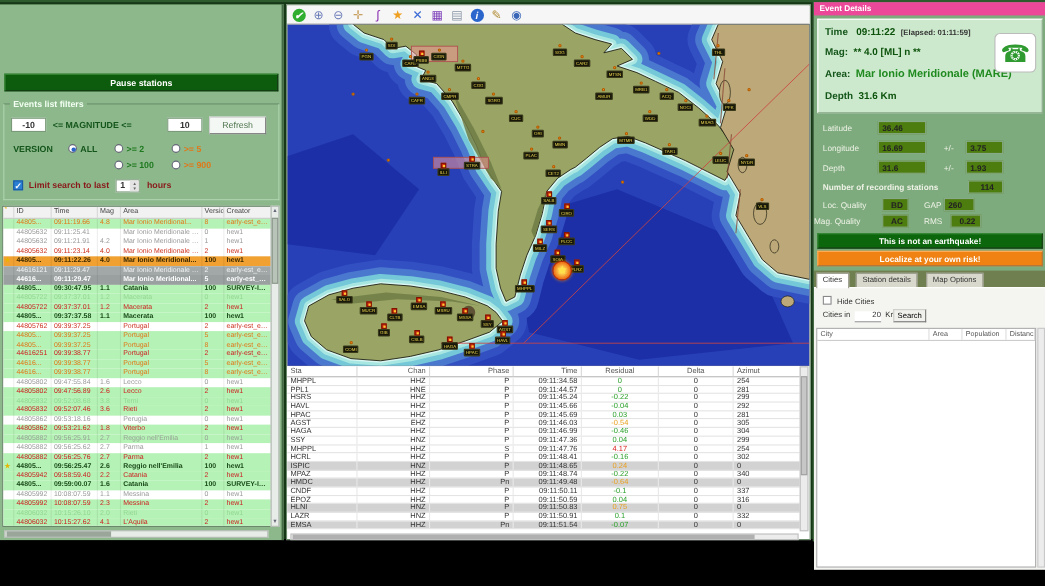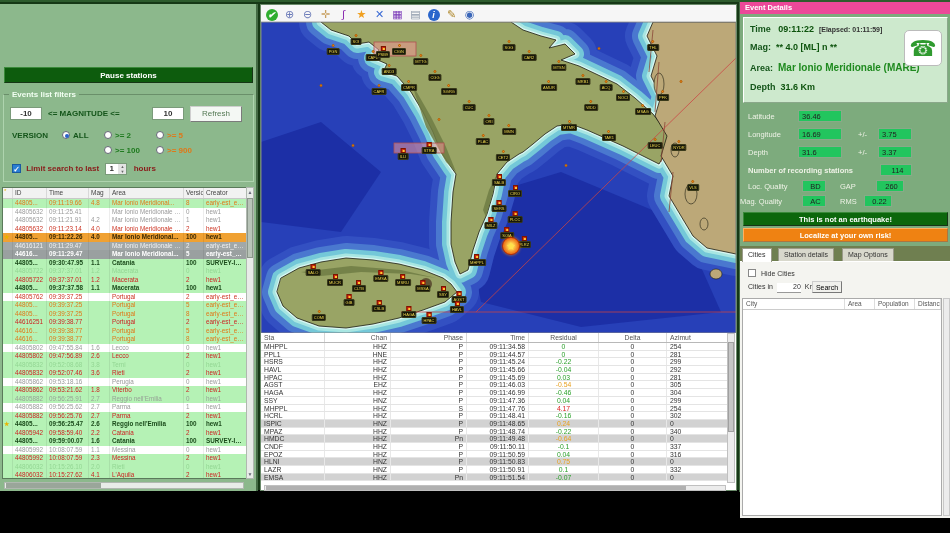--- a/index.html
+++ b/index.html
@@ -97,21 +97,21 @@
   
   #right-panel{position:absolute;left:739px;top:0;width:211px;height:490px;background:#7dab7d;border-left:1px solid #446a44;}
   #rp-title{position:absolute;left:0;top:0;width:100%;height:12px;background:#ec4899;color:#fff;font-size:7.5px;font-weight:bold;line-height:12px;padding-left:5px;}
   #event-box{position:absolute;left:3px;top:15px;width:205px;height:86px;background:#cde9cd;border:1px solid #fff;border-right-color:#8aa88a;border-bottom-color:#8aa88a;}
   .eb-row{position:absolute;left:6px;font-size:9px;color:#14551a;font-weight:bold;white-space:nowrap;}
   .eb-val{color:#0d530d;}
   #eb-elapsed{font-size:7px;font-weight:bold;color:#333;}
   #eb-area-val{color:#1f8a1f;font-size:10px;}
   #phone-icon{position:absolute;right:8px;top:28px;width:38px;height:36px;background:#fff;border:1px solid #bbb;border-radius:5px;text-align:center;font-size:22px;line-height:36px;color:#2f9a2f;cursor:pointer;}
   .fld-label{position:absolute;font-size:7.5px;color:#eef2e6;}
-  .fld-box{position:absolute;height:12px;background:#22c55e;border:1px solid #8a8;font-size:7.5px;font-weight:normal;color:#222;line-height:11px;padding-left:3px;}
+  .fld-box{position:absolute;height:12px;background:#4d7c0f;border:1px solid #8a8;font-size:7.5px;font-weight:bold;color:#222;line-height:11px;padding-left:3px;}
   #btn-noteq{position:absolute;left:3px;top:186px;width:205px;height:14px;background:#0c670c;color:#fff;font-size:7.5px;font-weight:bold;text-align:center;line-height:14px;border:1px outset #3a8a3a;cursor:pointer;}
   #btn-localize{position:absolute;left:3px;top:202px;width:205px;height:14px;background:#ef8212;color:#fff;font-size:7.5px;font-weight:bold;text-align:center;line-height:14px;border:1px outset #ffb060;cursor:pointer;}
   #tab-area{position:absolute;left:0;top:218px;width:211px;height:272px;background:#6f7f50;}
   .tab{position:absolute;top:2px;height:13px;font-size:7px;color:#333;background:#d8d8cc;border:1px solid #9a9a8a;border-bottom:none;line-height:12px;padding:0 5px;cursor:pointer;}
   .tab.active{background:#fff;height:14px;z-index:2;font-weight:normal;}
   #tab-content{position:absolute;left:0;top:15px;width:211px;height:257px;background:#f4f4f0;border-top:1px solid #fff;}
   #hide-cities-row{position:absolute;left:8px;top:7px;font-size:7px;color:#333;}
   #hide-cities-check{display:inline-block;width:8px;height:8px;background:#fff;border:1px solid #888;vertical-align:-1px;margin-right:3px;}
   #cities-in-row{position:absolute;left:8px;top:21px;font-size:7px;color:#333;}
   #cities-km-input{display:inline-block;width:24px;height:10px;background:#fff;border:none;border-bottom:1px solid #999;text-align:right;font-size:7px;margin:0 2px;}
@@ -995,27 +995,27 @@
 
     <div class="fld-label" style="left:8px;top:110px;">Latitude</div>
     <div class="fld-box" style="left:58px;top:108px;width:44px;">36.46</div>
     <div class="fld-label" style="left:8px;top:128px;">Longitude</div>
     <div class="fld-box" style="left:58px;top:126px;width:44px;">16.69</div>
     <div class="fld-label" style="left:118px;top:128px;">+/-</div>
     <div class="fld-box" style="left:138px;top:126px;width:34px;">3.75</div>
     <div class="fld-label" style="left:8px;top:146px;">Depth</div>
     <div class="fld-box" style="left:58px;top:144px;width:44px;">31.6</div>
     <div class="fld-label" style="left:118px;top:146px;">+/-</div>
-    <div class="fld-box" style="left:138px;top:144px;width:34px;">3.37</div>
+    <div class="fld-box" style="left:138px;top:144px;width:34px;">1.93</div>
     <div class="fld-label" style="left:8px;top:164px;font-weight:bold;">Number of recording stations</div>
     <div class="fld-box" style="left:140px;top:162px;width:32px;text-align:center;">114</div>
     <div class="fld-label" style="left:8px;top:180px;text-align:right;">Loc. Quality</div>
     <div class="fld-box" style="left:62px;top:178px;width:24px;text-align:center;">BD</div>
     <div class="fld-label" style="left:100px;top:180px;">GAP</div>
-    <div class="fld-box" style="left:136px;top:178px;width:28px;text-align:center;">260</div>
+    <div class="fld-box" style="left:118px;top:178px;width:28px;text-align:left;">260</div>
     <div class="fld-label" style="left:0;top:195px;">Mag. Quality</div>
     <div class="fld-box" style="left:62px;top:193px;width:24px;text-align:center;">AC</div>
     <div class="fld-label" style="left:100px;top:195px;">RMS</div>
     <div class="fld-box" style="left:124px;top:193px;width:28px;text-align:center;">0.22</div>
 
     <div id="btn-noteq" style="top:210px;">This is not an earthquake!</div>
     <div id="btn-localize" style="top:226px;">Localize at your own risk!</div>
 
     <div id="tab-area" style="top:244px;height:246px;">
       <div class="tab active" style="left:2px;">Cities</div>

